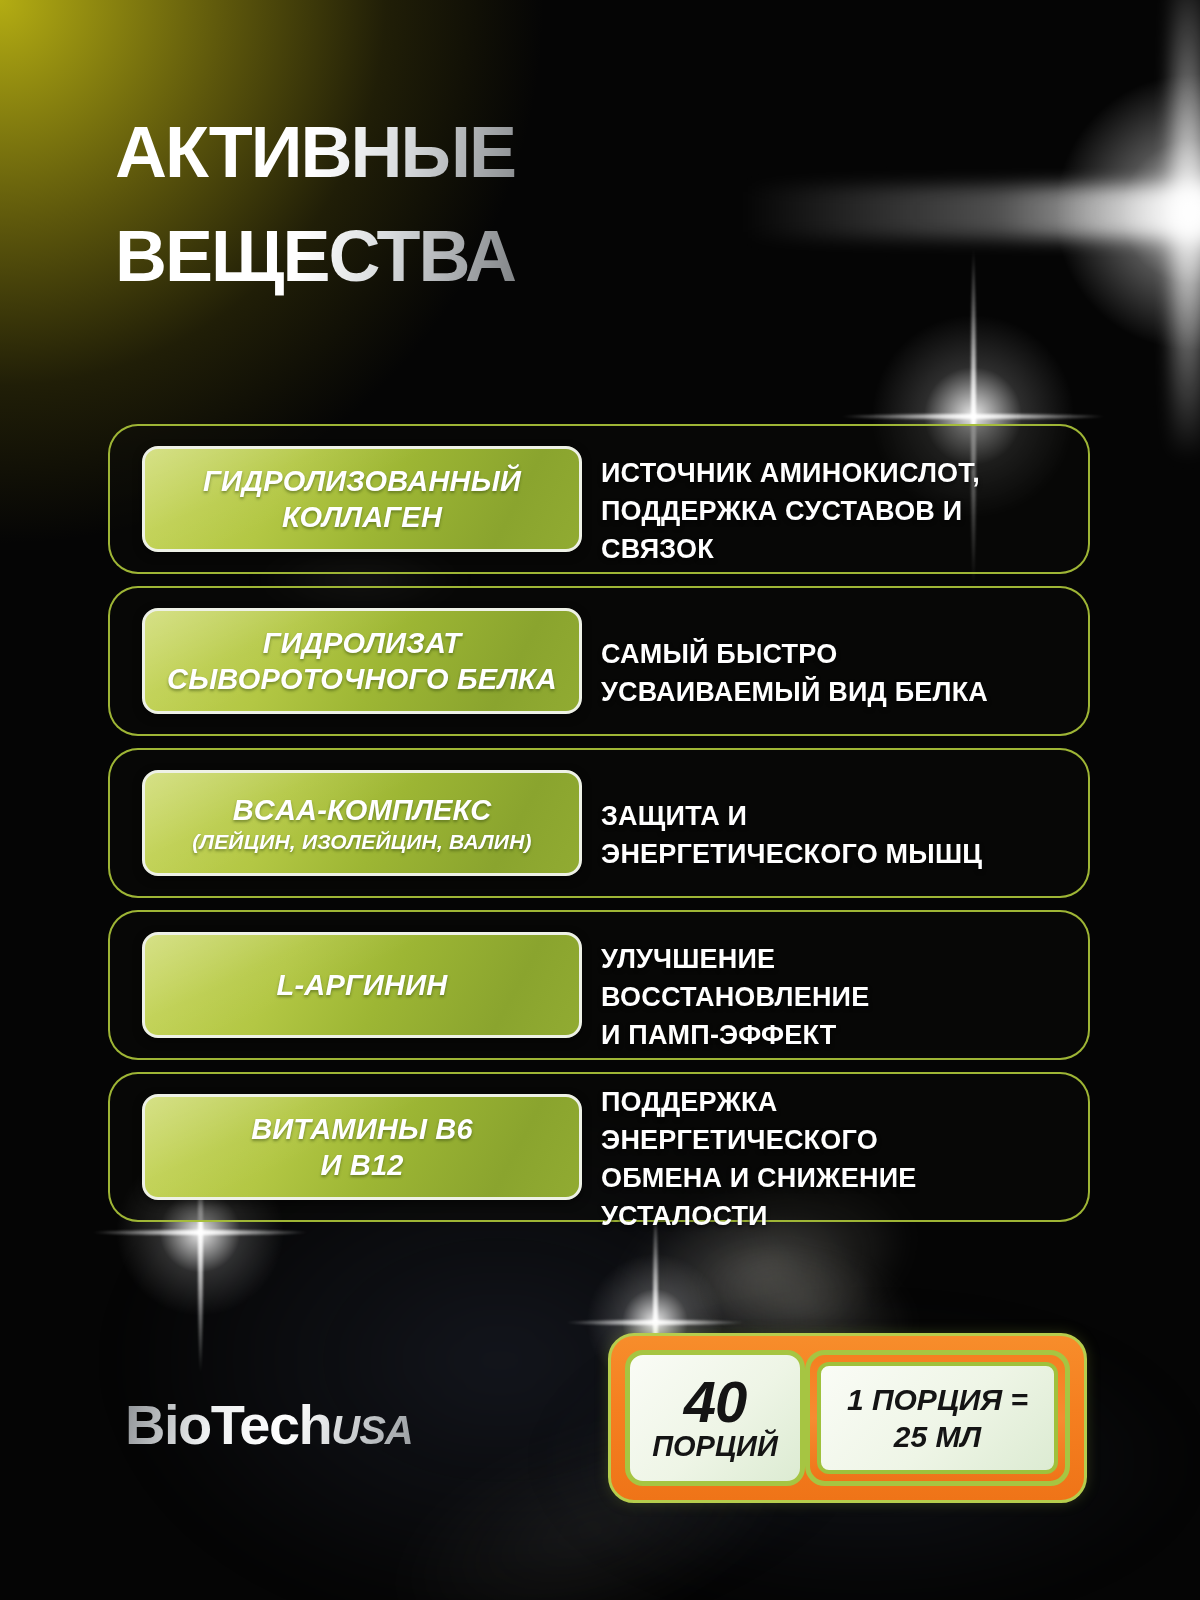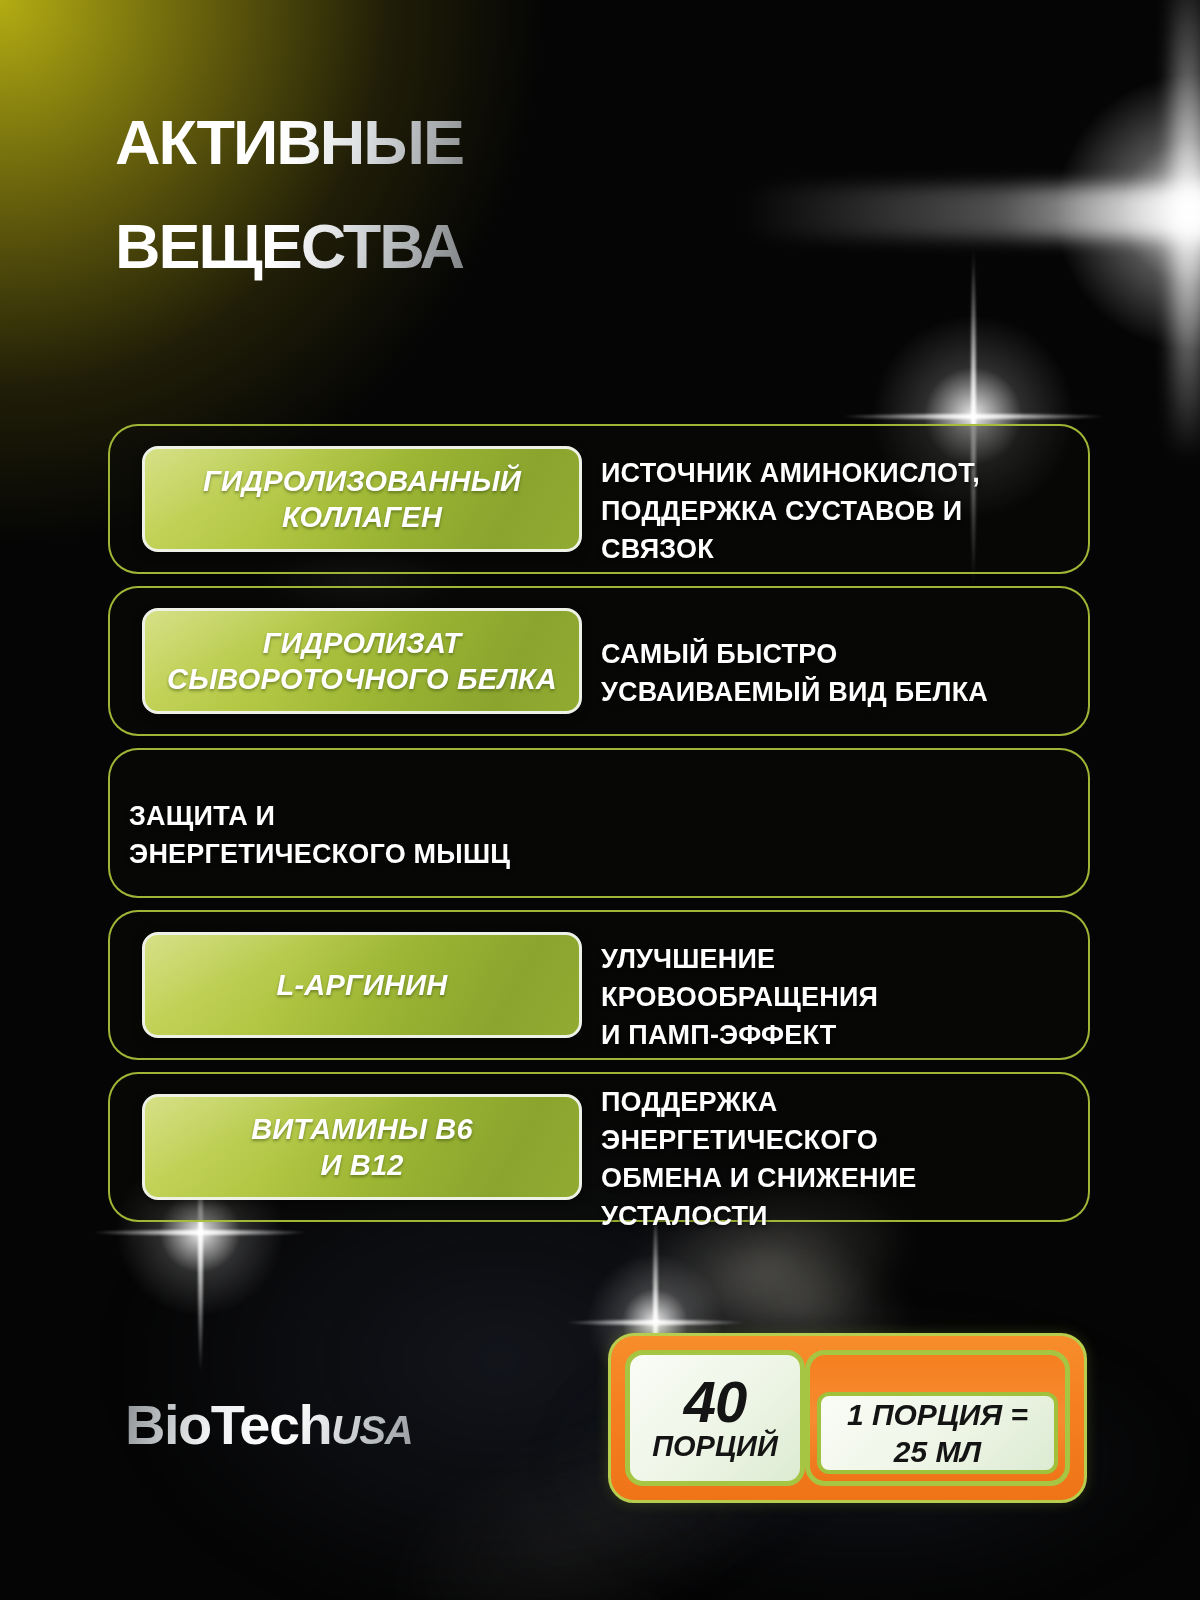--- a/index.html
+++ b/index.html
@@ -35,21 +35,21 @@
 
   
   .star { position:absolute; transform:translate(-50%,-50%); pointer-events:none;
     background:radial-gradient(circle, rgba(255,255,255,0.92) 0%, rgba(255,255,255,0.16) 30%, rgba(255,255,255,0) 62%); }
   .star::before { content:""; position:absolute; left:calc(50% - 2.5px); width:5px; top:-18%; bottom:-18%;
     background:linear-gradient(180deg, rgba(255,255,255,0) 0%, rgba(255,255,255,0.95) 50%, rgba(255,255,255,0) 100%); filter:blur(1.2px); border-radius:50%; }
   .star::after { content:""; position:absolute; top:calc(50% - 2.5px); height:5px; left:-14%; right:-14%;
     background:linear-gradient(90deg, rgba(255,255,255,0) 0%, rgba(255,255,255,0.95) 50%, rgba(255,255,255,0) 100%); filter:blur(1.2px); border-radius:50%; }
 
   
-  .title { position:absolute; left:115px; top:90px; font-size:63px; line-height:104px; font-weight:700; letter-spacing:-2px;
+  .title { position:absolute; left:115px; top:100px; font-size:72px; line-height:104px; font-weight:700; letter-spacing:-2px;
     background:linear-gradient(100deg, #ffffff 0%, #ffffff 48%, #d9dcde 68%, #85888b 98%);
     -webkit-background-clip:text; background-clip:text; color:transparent; }
 
   
   .rows { position:absolute; left:108px; top:424px; width:982px; }
   .row { position:relative; width:982px; height:150px; margin-bottom:12px; border-radius:30px;
     border:2px solid rgba(171,196,58,0.92); background:rgba(10,10,8,0.45);
     display:flex; align-items:center; }
   .pill { flex:none; margin-left:32px; width:440px; height:106px; border-radius:16px; border:3px solid #eef1e6;
     background:linear-gradient(118deg, #c6d558 0%, #b3c744 32%, #9db634 55%, #8aa42e 82%, #91ab32 100%);
@@ -75,21 +75,21 @@
   
   .badge { position:absolute; left:608px; top:1333px; width:479px; height:170px; border-radius:26px;
     border:3px solid #b6cd4d; background:linear-gradient(180deg, #f78d2b 0%, #f57f20 45%, #ef7418 100%);
     box-shadow:0 0 14px rgba(150,170,60,0.25); display:flex; padding:14px; gap:0; }
   .badge-card-left { flex:none; width:180px; border-radius:18px; border:5px solid #a6c542;
     background:linear-gradient(135deg, #fafcf6 0%, #eef5e6 55%, #dcebd2 100%);
     display:flex; flex-direction:column; align-items:center; justify-content:center; }
   .servings-value { font-size:58px; line-height:56px; font-weight:800; font-style:italic; color:#141414; letter-spacing:-1px; }
   .servings-label { font-size:29px; line-height:32px; font-weight:700; font-style:italic; color:#141414; }
   .badge-card-right { flex:1; border-radius:20px; border:5px solid #a6c542;
-    background:linear-gradient(180deg, #f9984140 0%, #f57f20 0%, #f68c31 50%, #ef7418 100%); padding:7px; display:flex;align-items:flex-end; }
+    background:linear-gradient(180deg, #f9984140 0%, #f57f20 0%, #f68c31 50%, #ef7418 100%); padding:7px; display:flex; }
   .badge-card-right-inner { flex:1; border-radius:12px; border:4px solid #9fc13c;
     background:linear-gradient(135deg, #fafcf6 0%, #eef5e6 55%, #dcebd2 100%);
     display:flex; flex-direction:column; align-items:center; justify-content:center; }
   .portion-line { font-size:30px; line-height:37px; font-weight:700; font-style:italic; color:#141414; }
 </style>
 </head>
 <body>
 
 <div class="canvas">
 
@@ -130,33 +130,37 @@
         <div class="pill-line">ГИДРОЛИЗАТ</div>
         <div class="pill-line">СЫВОРОТОЧНОГО БЕЛКА</div>
       </div>
       <div class="desc">
         <div>САМЫЙ БЫСТРО</div>
         <div>УСВАИВАЕМЫЙ ВИД БЕЛКА</div>
       </div>
     </div>
 
     <div class="row">
+      <div class="pill">
+        <div class="pill-line">BCAA-КОМПЛЕКС</div>
+        <div class="pill-line sub">(ЛЕЙЦИН, ИЗОЛЕЙЦИН, ВАЛИН)</div>
+      </div>
       <div class="desc">
         <div>ЗАЩИТА И</div>
         <div>ЭНЕРГЕТИЧЕСКОГО МЫШЦ</div>
       </div>
     </div>
 
     <div class="row">
       <div class="pill">
         <div class="pill-line">L-АРГИНИН</div>
 
       </div>
       <div class="desc">
-        <div>УЛУЧШЕНИЕ КРОВООБРАЩЕНИЯ</div>
+        <div>УЛУЧШЕНИЕ ВОССТАНОВЛЕНИЕ</div>
         <div>И ПАМП-ЭФФЕКТ</div>
       </div>
     </div>
 
     <div class="row">
       <div class="pill">
         <div class="pill-line">ВИТАМИНЫ B6</div>
         <div class="pill-line">И B12</div>
       </div>
       <div class="desc">

